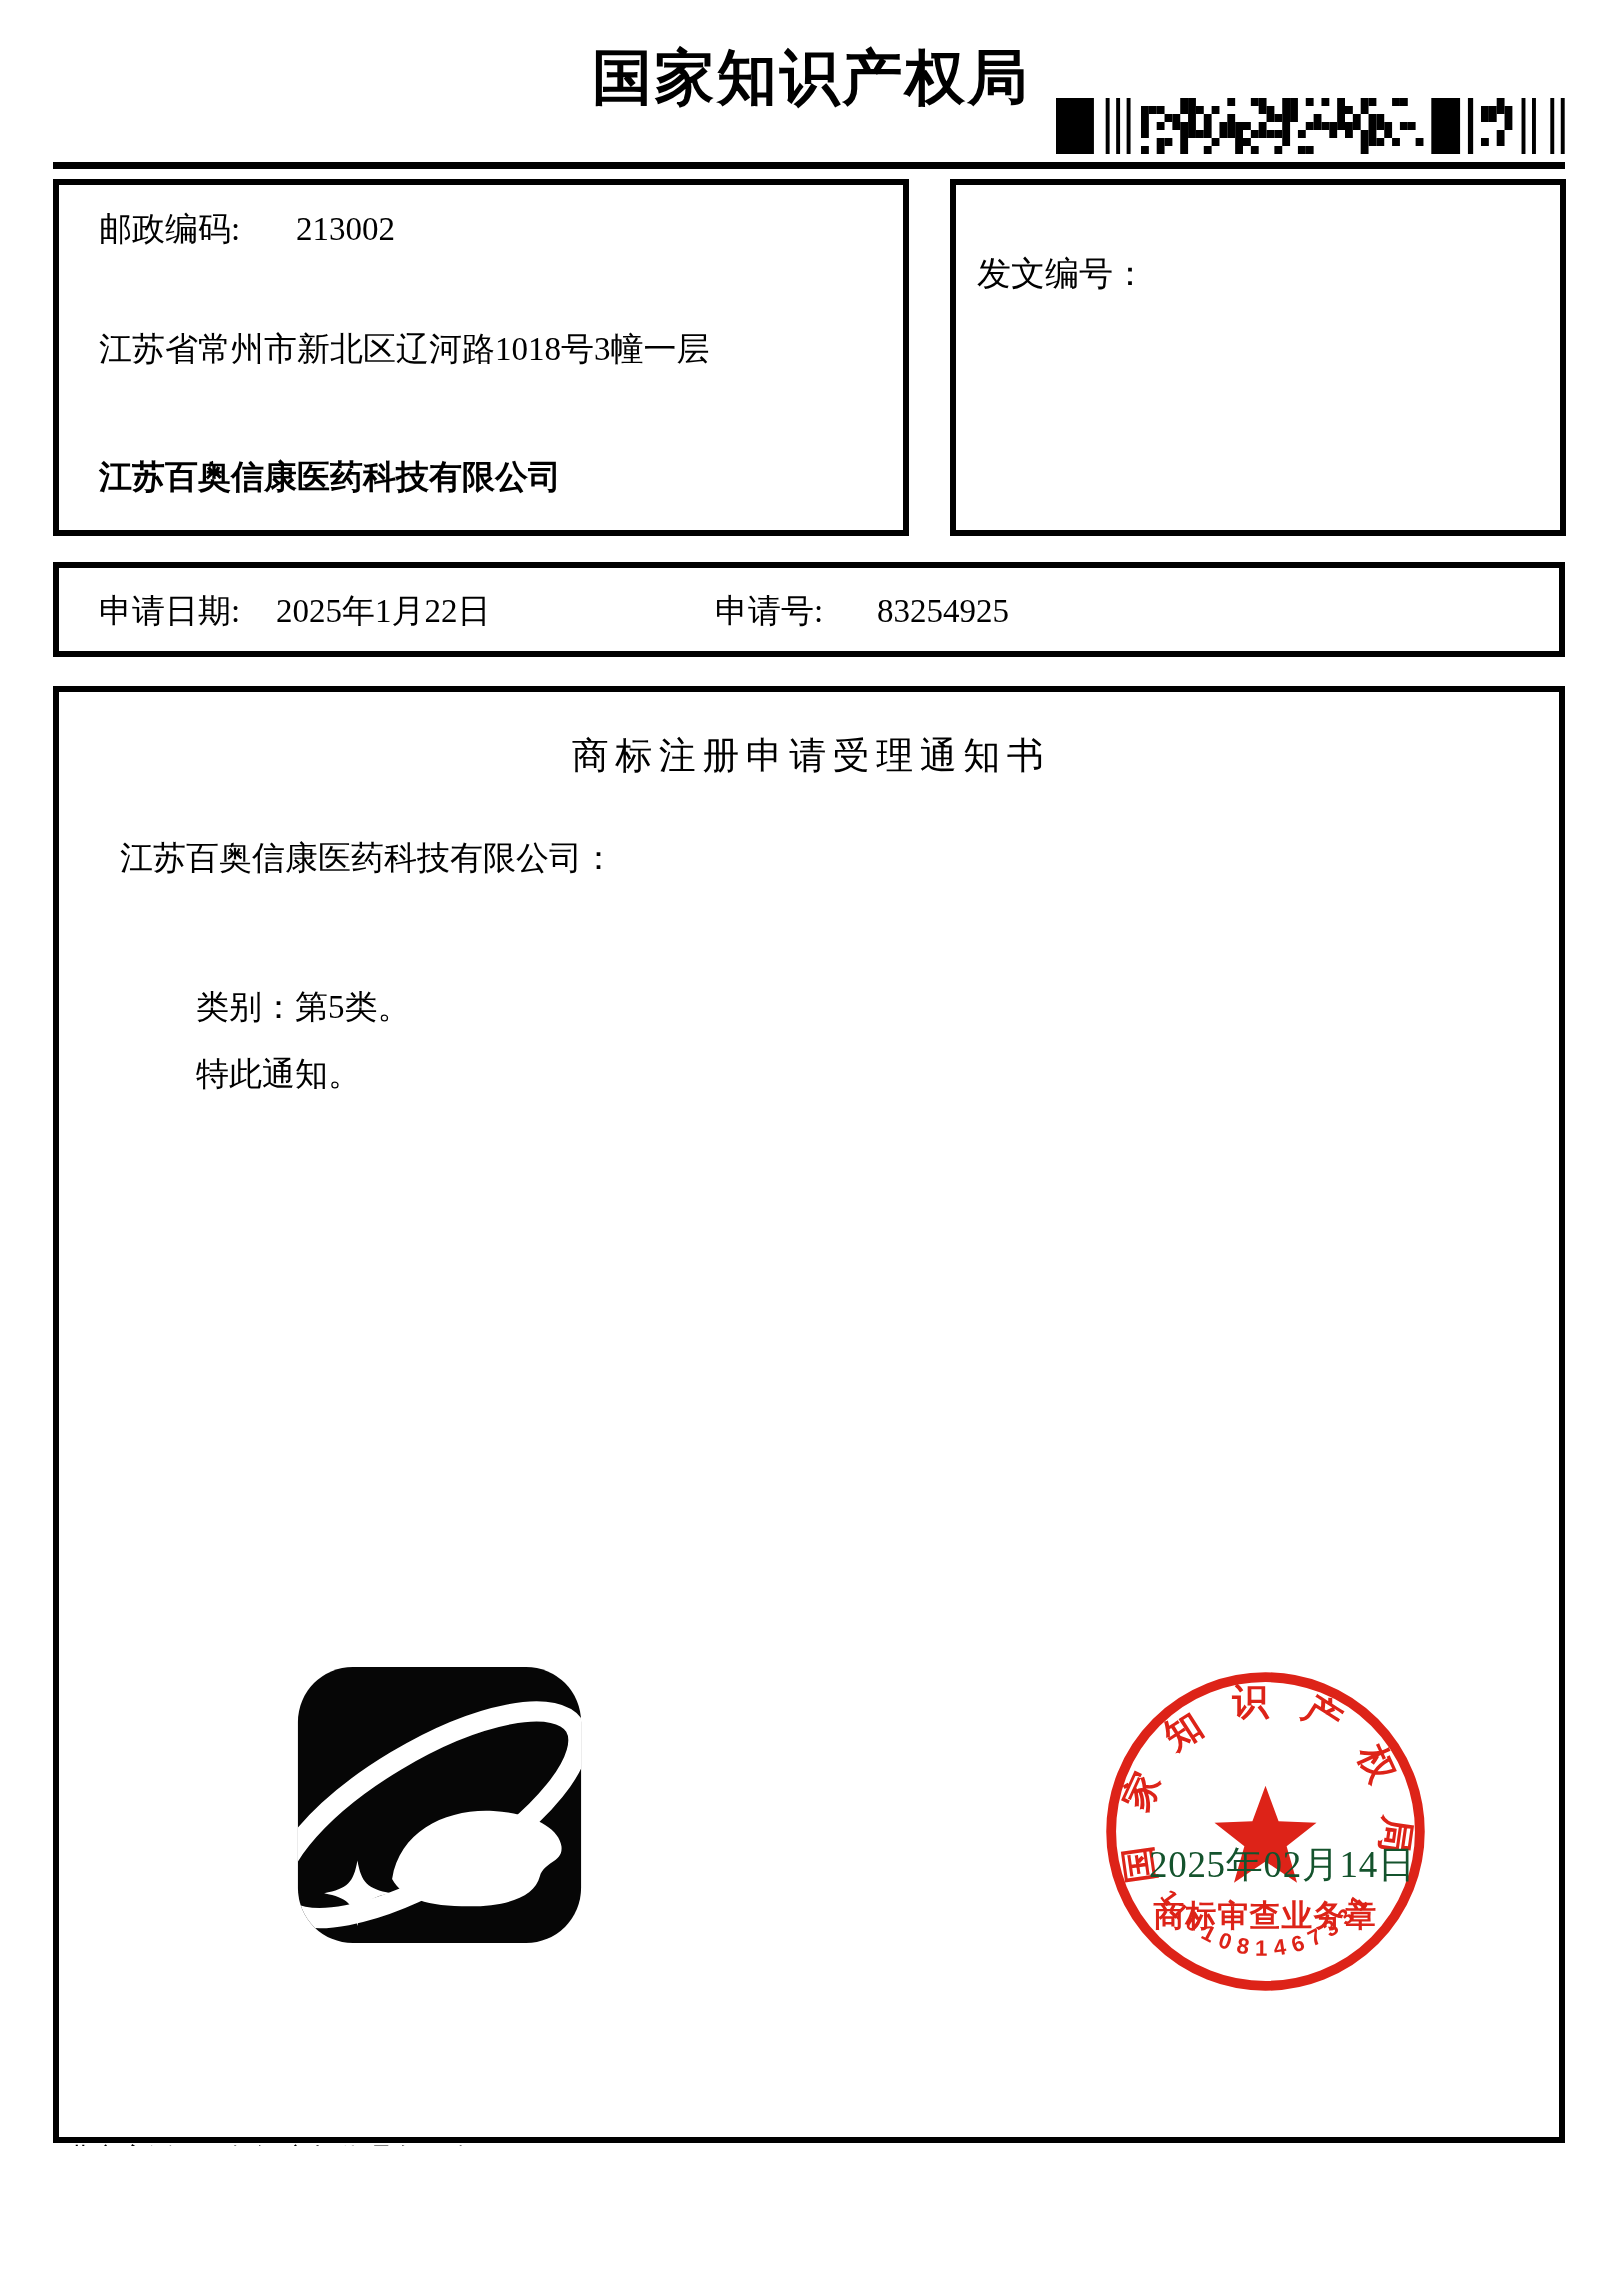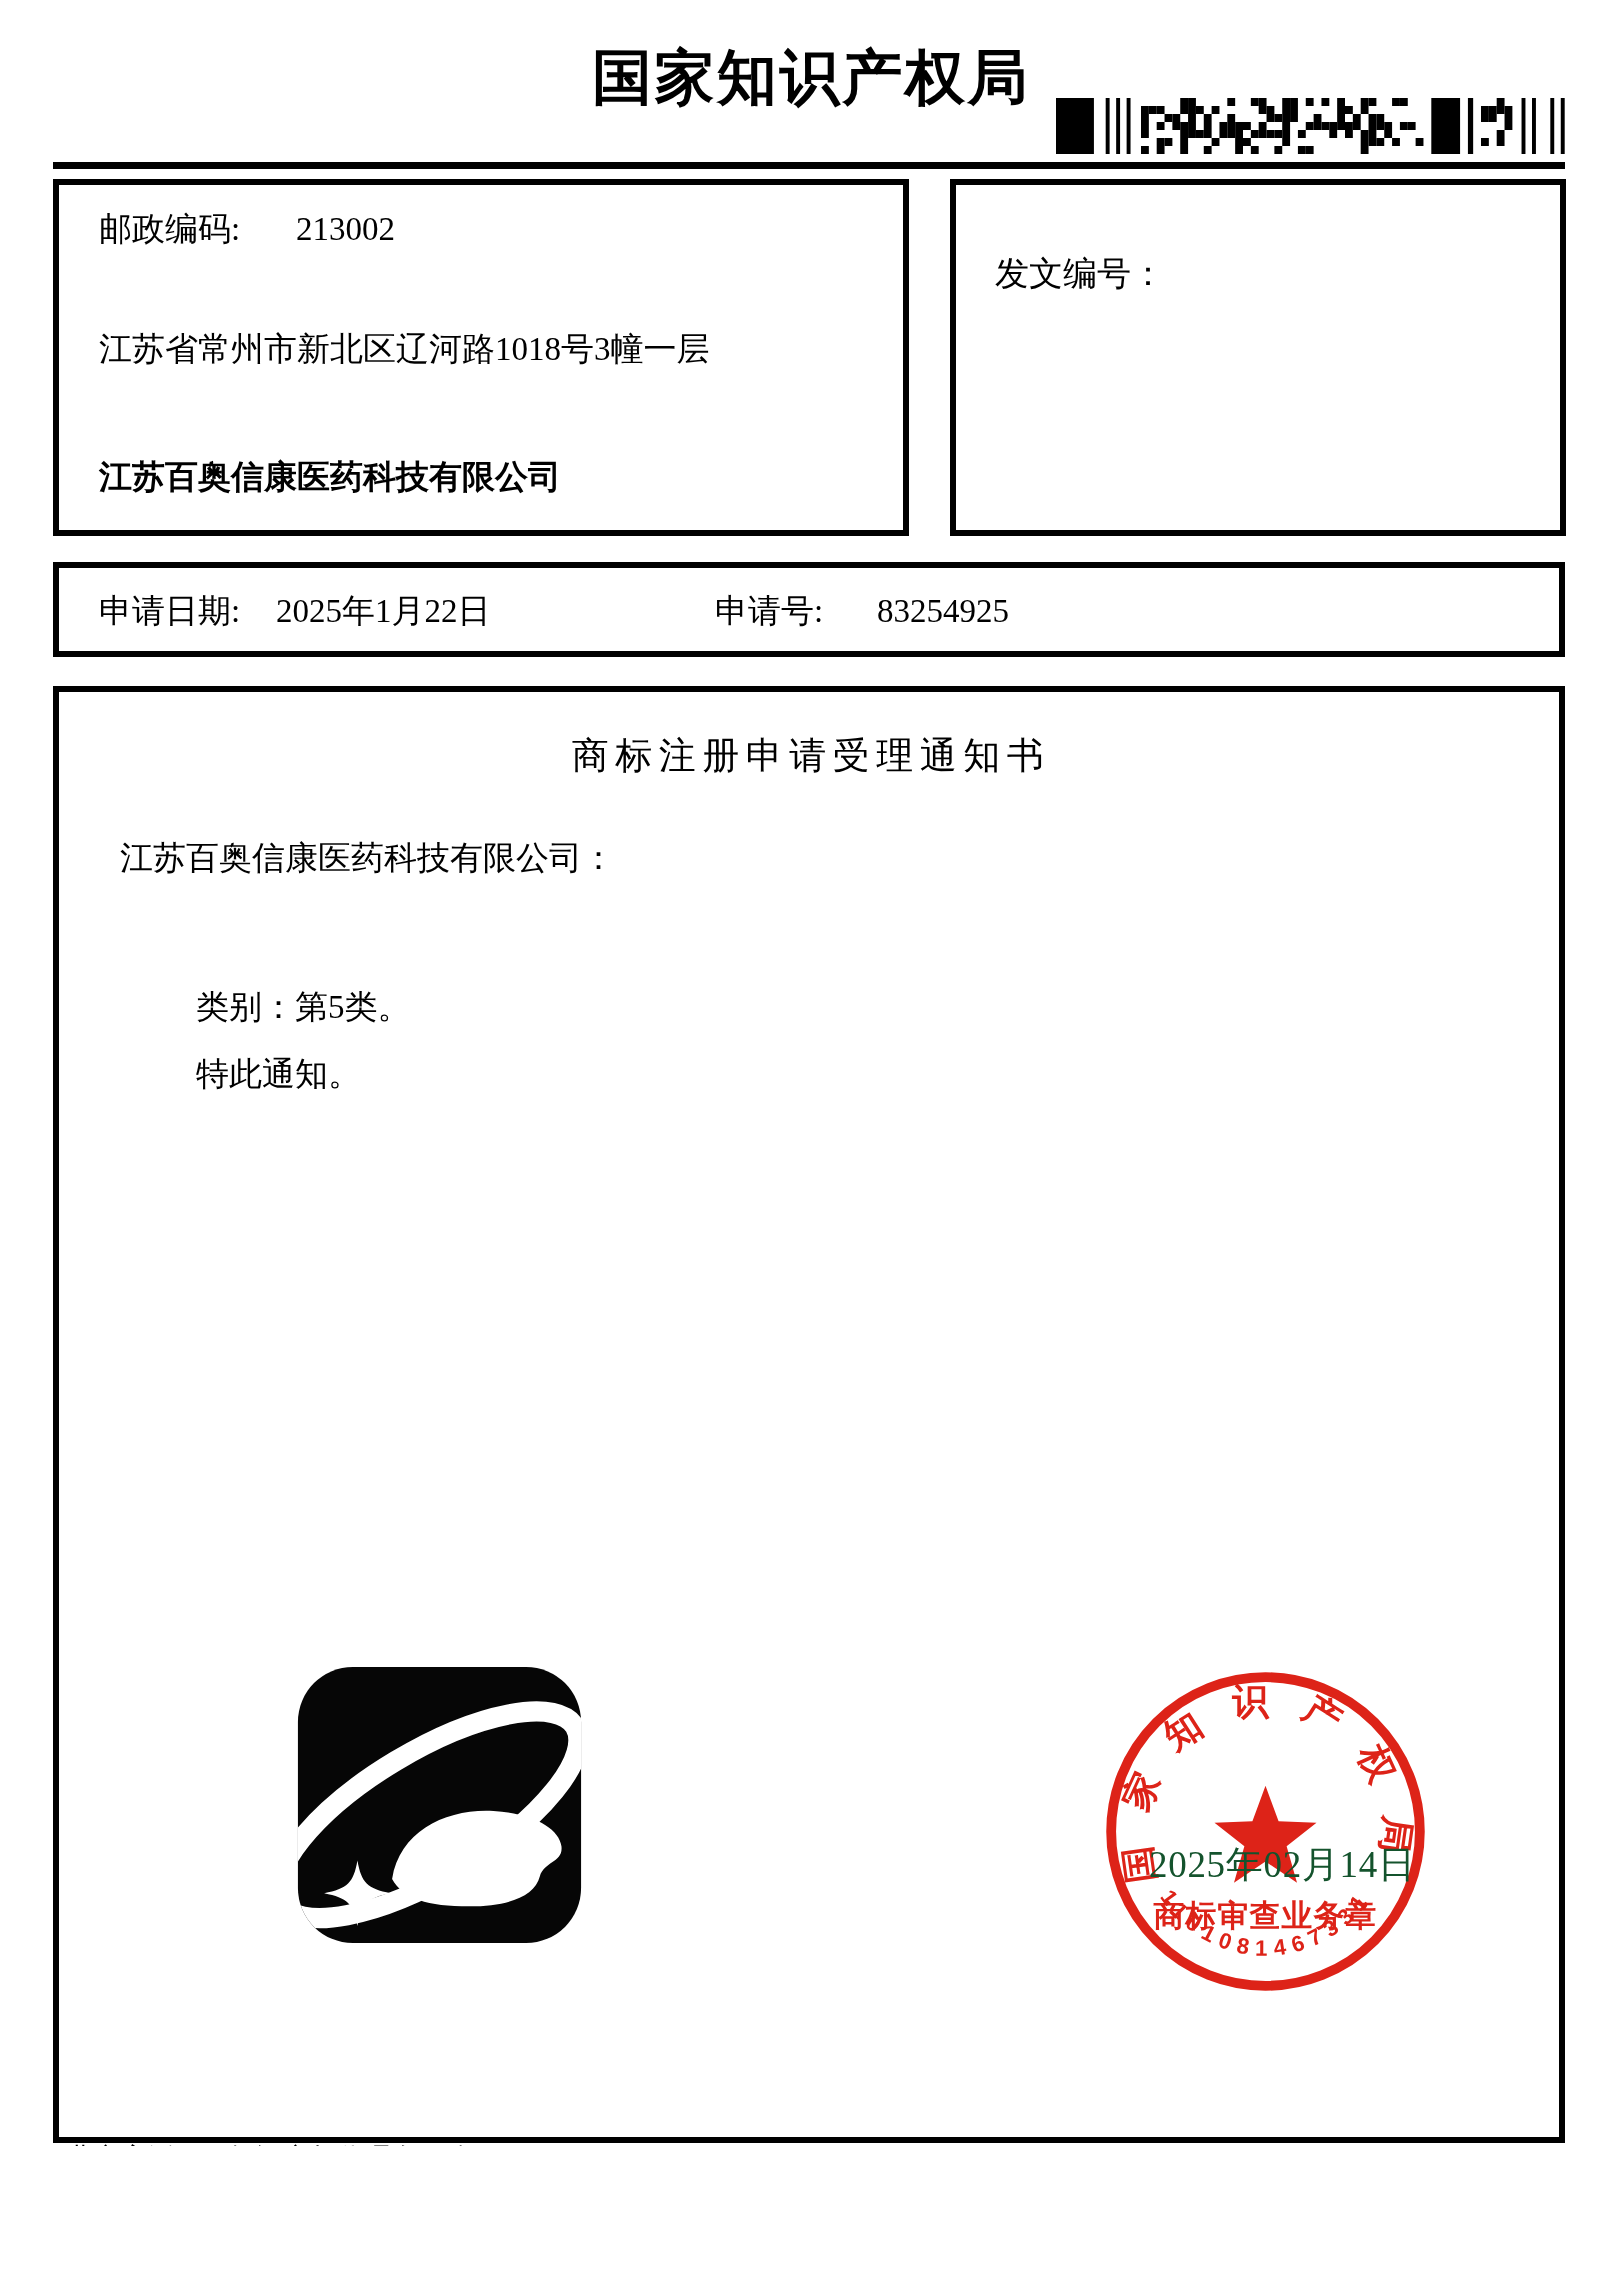--- a/index.html
+++ b/index.html
@@ -20,21 +20,21 @@
   .appbar-box    { left:53px;  top:562px; width:1512px; height:95px; }
   .main-box      { left:53px;  top:686px; width:1512px; height:1457px; }
 
   .t { position:absolute; font-size:33px; line-height:1.15; white-space:nowrap;text-align:right; }
 
   .postal-label   { left:99px; top:211px; }
   .postal-value   { left:296px; top:211px; }
   .addr-line      { left:99px; top:331px; }
   .company-line   { left:99px; top:459px;font-weight:bold; }
 
-  .dispatch-label  { left:977px; top:254px; font-size:34px;margin-left:18px; }
+  .dispatch-label  { left:977px; top:254px; font-size:34px; }
   .dispatch-number { left:950px; top:358px; width:616px; text-align:center; white-space:nowrap; position:absolute; font-size:34px; }
 
   .app-date-label { left:99px;  top:593px; }
   .app-date-value { left:276px;  top:593px; }
   .app-no-label   { left:715px; top:593px; }
   .app-no-value   { left:877px; top:593px; }
 
   .notice-title { left:0; top:731px; width:1622px; text-align:center; position:absolute;
     font-size:37px; letter-spacing:6.5px; white-space:nowrap; }
   .addressee    { left:120px; top:840px; }

